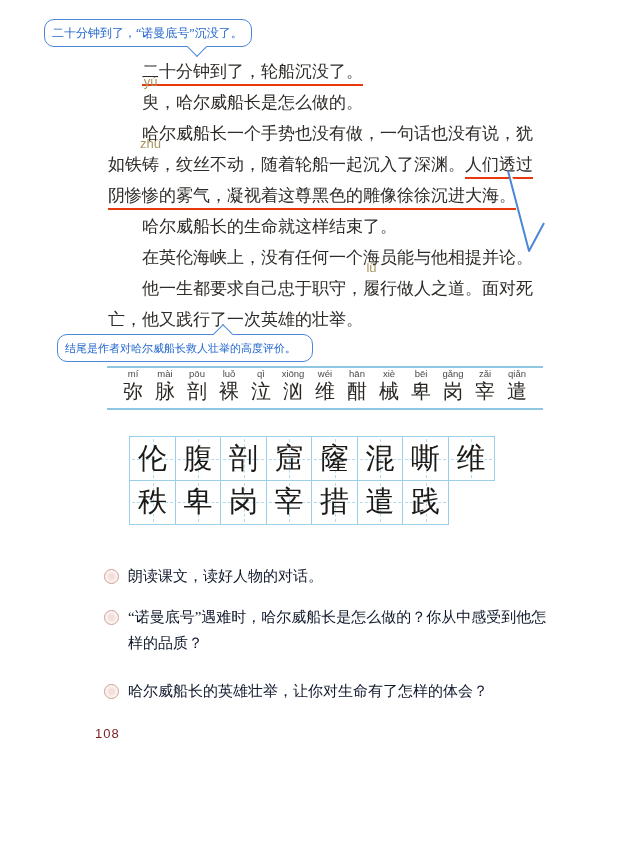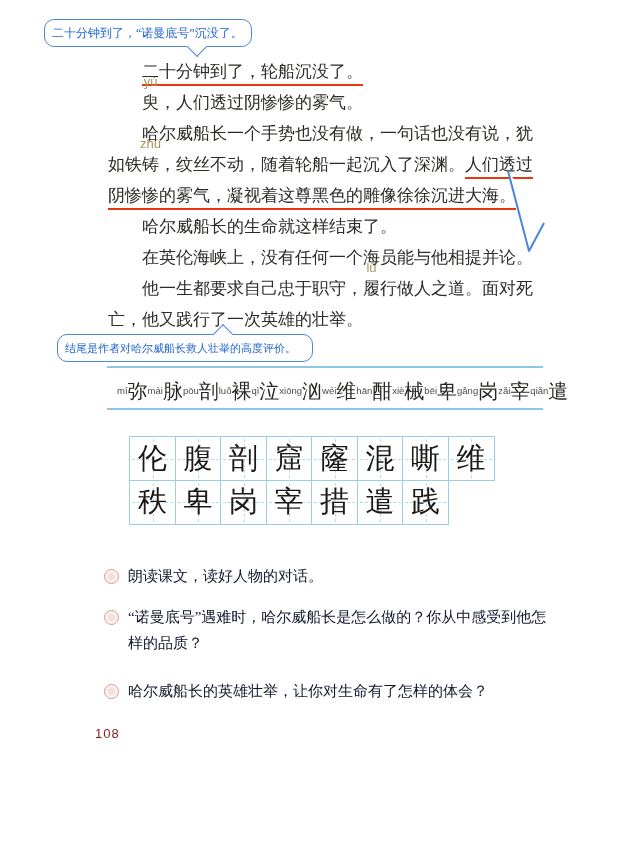--- a/index.html
+++ b/index.html
@@ -28,21 +28,21 @@
   .main-text p{margin:0;text-indent:2em;}
   .ul{border-bottom:2.2px solid var(--red);padding-bottom:3px;}
   .rb{display:inline-block;position:relative;text-indent:0;}
   .rt{position:absolute;top:-10px;left:50%;transform:translateX(-50%);font-style:normal;
       font-size:13px;line-height:9px;color:var(--tan);font-family:Liberation Sans, sans-serif;}
 
   
   .vocab-strip{position:absolute;left:107px;top:366px;width:436px;height:44px;
                border-top:2px solid var(--strip-blue);border-bottom:2px solid var(--strip-blue);
                display:flex;align-items:flex-end;padding:2px 10px 5px;box-sizing:border-box;}
-  .vocab-item{flex:1;display:flex;flex-direction:row;align-items:center;text-align:right;}
+  .vocab-item{flex:1;display:flex;flex-direction:column;align-items:center;text-align:right;}
   .vocab-py{font-size:9.5px;line-height:10px;color:#4a4a4a;font-family:"Liberation Sans",sans-serif;}
   .vocab-ch{font-size:20px;line-height:24px;color:#2a2723;}
 
   
   .char-grid{position:absolute;left:129px;top:436px;}
   .grid-row{display:flex;}
   .grid-row + .grid-row{margin-top:-1.5px;}
   .grid-cell{position:relative;width:45px;height:43px;border:1.5px solid var(--grid-blue);
              margin-right:-1.5px;display:flex;align-items:center;justify-content:center;
              background:#fff;}
@@ -74,21 +74,21 @@
 
 <div class="page">
 
   <div class="bubble bubble-top">
     <span>二十分钟到了，“诺曼底号”沉没了。</span>
     <i class="tail tail-down"></i>
   </div>
 
   <div class="main-text" id="main-text">
       <p><span class="ul">二十分钟到了，轮船沉没了。</span></p>
-      <p><span class="rb"><i class="rt">yú</i>臾</span><span>，人们透过阴惨惨的雾气。</span></p>
+      <p><span class="rb"><i class="rt">yú</i>臾</span><span>，哈尔威船长是怎么做的。</span></p>
       <p><span>哈尔威船长一个手势也没有做，一句话也没有说，犹如铁</span><span class="rb"><i class="rt">zhù</i>铸</span><span>，纹丝不动，随着轮船一起沉入了深渊。</span><span class="ul">人们透过阴惨惨的雾气，凝视着这尊黑色的雕像徐徐沉进大海。</span></p>
       <p><span>哈尔威船长的生命就这样结束了。</span></p>
       <p><span>在英伦海峡上，没有任何一个海员能与他相提并论。</span></p>
       <p><span>他一生都要求自己忠于职守，</span><span class="rb"><i class="rt">lǚ</i>履</span><span>行做人之道。面对死亡，他又践行了一次英雄的壮举。</span></p>
     </div>
 
   <div class="bubble bubble-mid">
     <span>结尾是作者对哈尔威船长救人壮举的高度评价。</span>
     <i class="tail tail-up"></i>
   </div>

